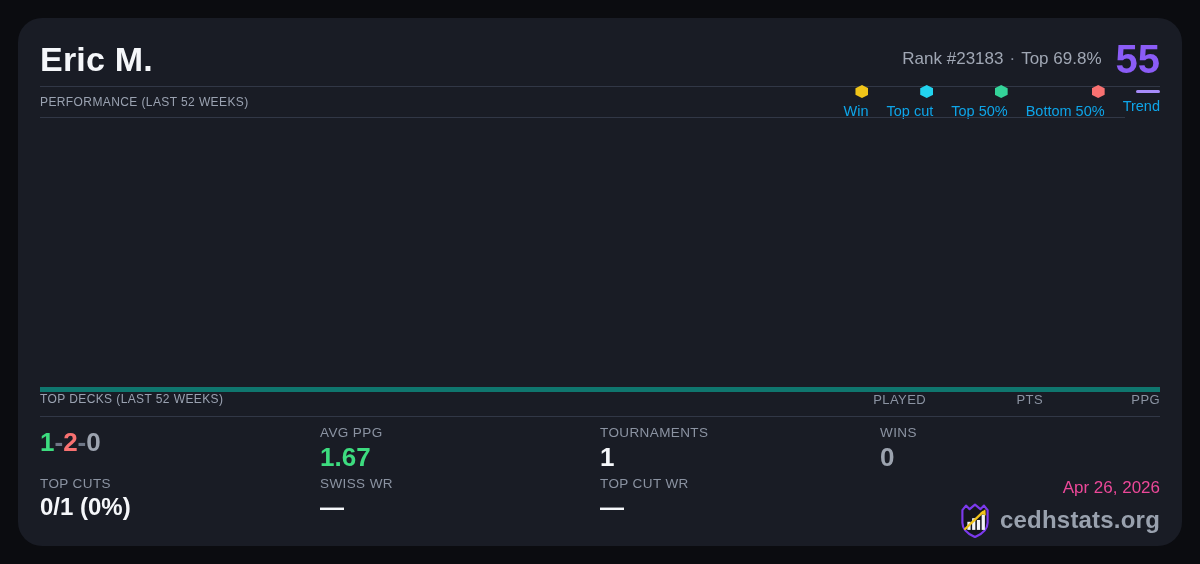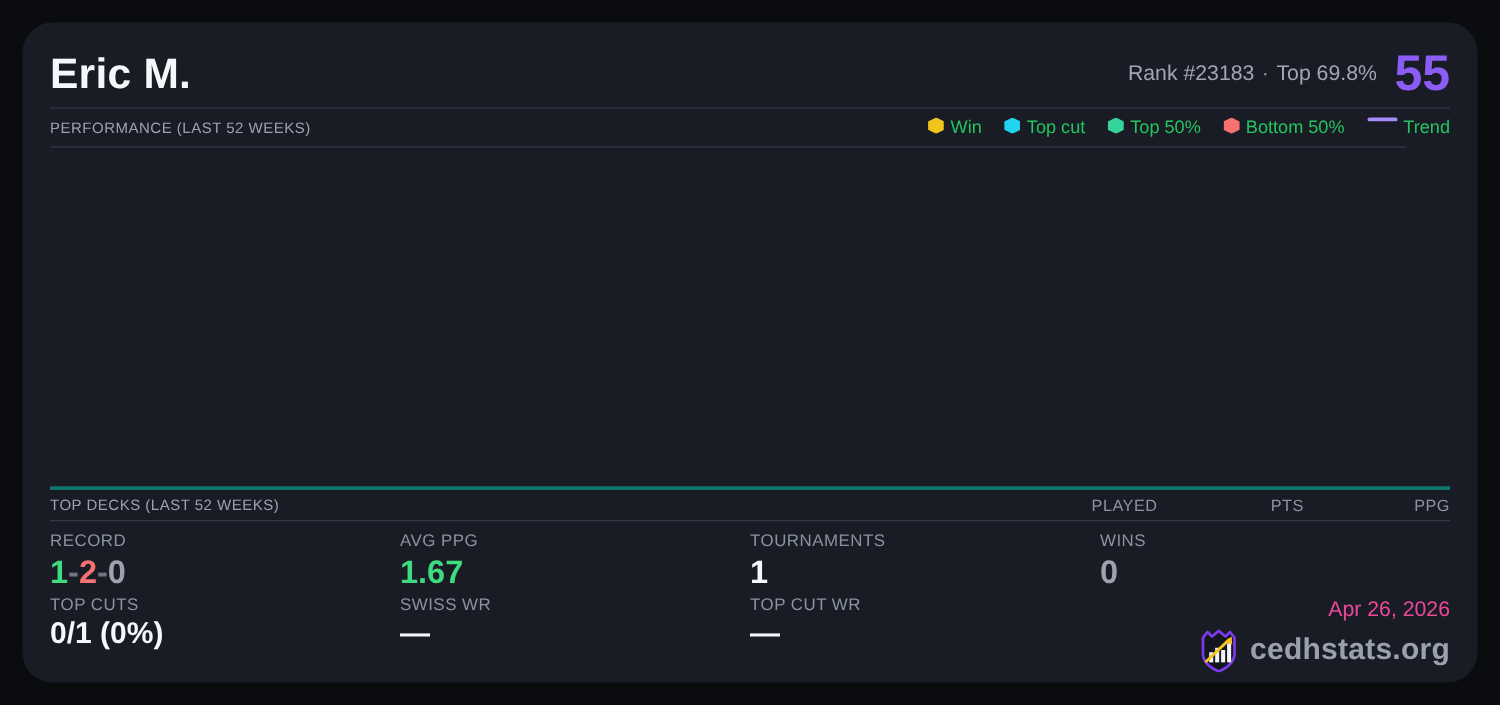--- a/index.html
+++ b/index.html
@@ -33,32 +33,32 @@
   .divider{border:none;border-top:1px solid #313746;margin:0;}
   .perf-divider{margin-right:35px;}
   
   .perf-row{
     height:30px;display:flex;justify-content:space-between;align-items:center;
   }
   .section-title{
     color:#9aa2b1;font-size:12px;letter-spacing:0.4px;
   }
   .legend{display:flex;align-items:center;gap:18px;}
-  .legend-item{display:flex;align-items:flex-start;gap:5px;color:#22c55e;font-size:14.5px;}
+  .legend-item{display:flex;align-items:flex-end;gap:5px;color:#0ea5e9;font-size:14.5px;flex-direction:column;}
   .hex{
     width:13px;height:13px;display:inline-block;
     clip-path:polygon(50% 0,100% 25%,100% 75%,50% 100%,0 75%,0 25%);
   }
   .trend-swatch{width:24px;height:3px;border-radius:2px;display:inline-block;}
   
   .chart-area{flex:1;}
   
   .topdecks-row{
-    border-top:3px solid #0f766e;border-bottom:1px solid #313746;
-    height:24px;display:flex;justify-content:space-between;align-items:center;
+    border-top:5px solid #0f766e;border-bottom:1px solid #313746;
+    height:24px;display:flex;justify-content:space-between;align-items:flex-start;
   }
   .topdecks-cols{display:flex;gap:37px;}
   .topdecks-cols span{
     display:inline-block;width:80px;text-align:right;
     color:#8b93a2;font-size:13px;letter-spacing:0.4px;
   }
   
   .stats{
     display:grid;grid-template-columns:repeat(4,1fr);
     margin-top:8px;row-gap:4px;
@@ -127,21 +127,20 @@
     <div class="topdecks-cols">
       <span>PLAYED</span>
       <span>PTS</span>
       <span>PPG</span>
     </div>
   </div>
 
   <div class="stats">
 
     <div class="stat-cell">
-      <div class="stat-label">RECORD</div>
       <div class="stat-value"><span class="val-green">1</span><span class="val-dim">-</span><span class="val-red">2</span><span class="val-dim">-</span><span class="val-gray">0</span></div>
     </div>
 
     <div class="stat-cell">
       <div class="stat-label">AVG PPG</div>
       <div class="stat-value val-green">1.67</div>
     </div>
 
     <div class="stat-cell">
       <div class="stat-label">TOURNAMENTS</div>

